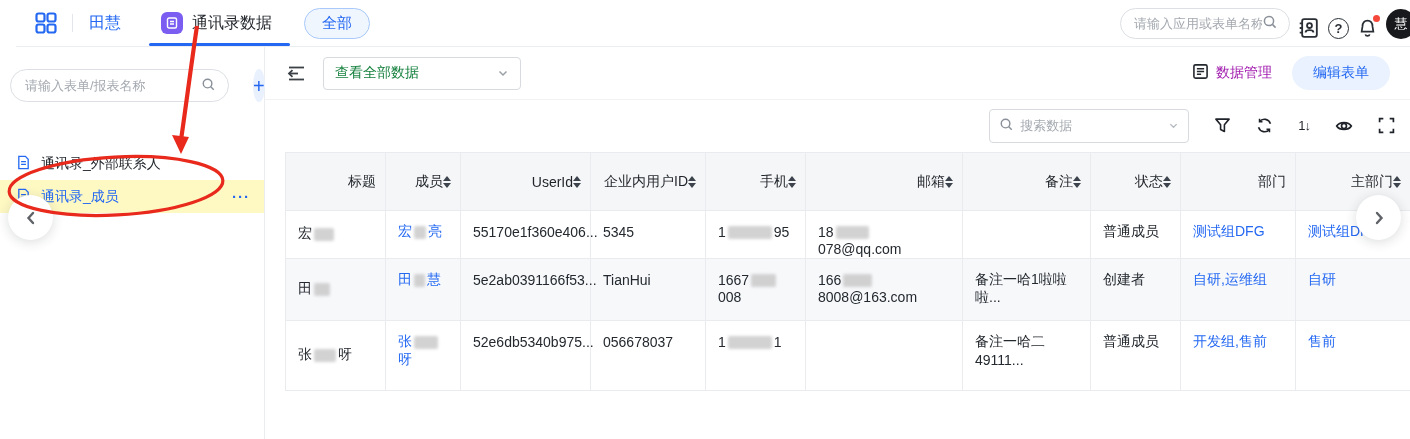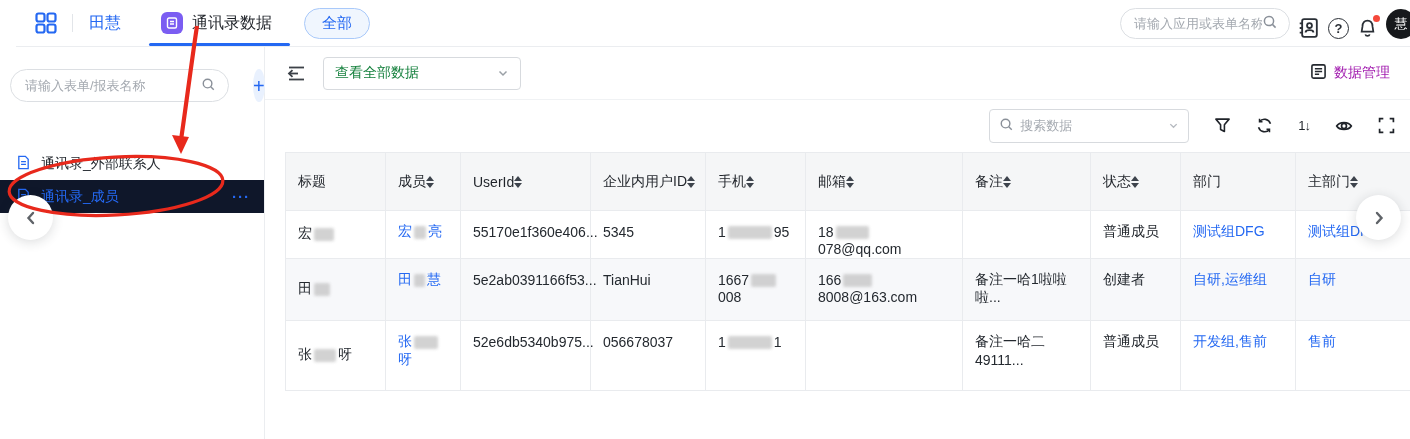--- a/index.html
+++ b/index.html
@@ -32,21 +32,21 @@
   
   .sidebar { position:absolute; top:47px; left:0; width:265px; height:392px; background:#fff; border-right:1px solid #ebedf0; z-index:10; }
   .side-search-row { display:flex; align-items:center; gap:24px; padding:22px 11px 0 10px; }
   .side-search { flex:1; display:flex; align-items:center; height:33px; border:1px solid #dcdfe3; border-radius:17px; padding:0 12px 0 14px; }
   .side-search input { border:none; outline:none; flex:1; min-width:0; font-size:13px; background:transparent; font-family:inherit; }
   .side-search input::placeholder { color:#a4a9b0; }
   .plus-btn { width:33px; height:33px; border-radius:50%; border:none; background:#e9f1fe; color:#2468f2; font-size:20px; line-height:1;
               display:flex; align-items:center; justify-content:center; cursor:pointer; font-family:inherit; }
   .side-list { margin-top:45px; }
   .side-item { display:flex; align-items:center; gap:10px; height:33px; padding:0 14px 0 16px; font-size:14px; color:#24292f; cursor:pointer; }
-  .side-item.active { background:#0f172a; color:#2468f2; }
+  .side-item.active { background:#fef9c3; color:#2468f2; }
   .side-item .more { margin-left:auto; color:#2468f2; font-size:15px; letter-spacing:1px; font-weight:700; cursor:pointer; }
 
   
   .main { position:absolute; top:47px; left:265px; right:0; bottom:0; background:#fff; }
   .view-toolbar { height:53px; display:flex; align-items:center; padding:0 20px 0 22px; border-bottom:1px solid #f0f2f4; }
   .collapse-ic { margin-right:17px; display:flex; cursor:pointer; }
   .view-select { width:198px; height:33px; border:1px solid #d7dade; border-radius:4px; display:flex; align-items:center;
                  padding:0 11px; cursor:pointer; background:#fff; }
   .view-select .sel-label { font-size:14px; color:#15803d; }
   .view-select svg { margin-left:auto; }
@@ -60,21 +60,21 @@
   .data-search input::placeholder { color:#a4a9b0; }
   .tool-ic { display:flex; align-items:center; cursor:pointer; }
   .sort-order-ic { font-size:13px; color:#1f2329; cursor:pointer; letter-spacing:-1px; }
 
   
   .table-wrap { position:absolute; top:105px; left:20px; right:0; }
   table { border-collapse:collapse; table-layout:fixed; width:1125px; }
   th, td { border:1px solid #e9ebee; }
   thead tr { height:58px; background:#f5f6f7; }
   th { font-weight:400; font-size:14px; color:#1f2329; padding:0 9px 0 12px; text-align:left; }
-  .th-in { display:flex; align-items:center; justify-content:flex-start; }
+  .th-in { display:flex; align-items:center; justify-content:flex-end; }
   .sort { display:flex; flex-direction:column; gap:2px; cursor:pointer; }
   .sort i { width:0; height:0; border-left:4px solid transparent; border-right:4px solid transparent; }
   .sort .tu { border-bottom:5px solid #3d434c; }
   .sort .td2 { border-top:5px solid #3d434c; }
   td { font-size:14px; color:#24292f; padding:12px 12px 0 12px; vertical-align:top; background-clip:padding-box; }
   td.titlecol { vertical-align:middle; padding-top:0; }
   tbody tr:nth-child(even) td { background:#f7f8fa; }
   td.link { color:#2468f2; cursor:pointer; }
   td span { vertical-align:middle; }
   .redact { display:inline-block; height:13px; background:#c7c7c7; border-radius:2px; filter:blur(1.6px); opacity:.8; margin:0 2px; }
@@ -205,20 +205,21 @@
       <div class="vt-right">
         <div class="data-manage">
           <span>
             <svg width="17" height="17" viewBox="0 0 16 16" fill="none" stroke="#24292f" stroke-width="1.5">
               <rect x="1.8" y="1.8" width="12.4" height="12.4" rx="1.6"></rect>
                 <path d="M4.6 5.4 H11.4 M4.6 8 H11.4 M4.6 10.6 H8.6"></path>
             </svg>
           </span>
           <span>数据管理</span>
         </div>
+        <button class="edit-form-btn">编辑表单</button>
       </div>
     </div>
 
     <div class="search-row">
       <div class="data-search">
         <span>
           <svg width="15" height="15" viewBox="0 0 16 16" fill="none" stroke="#8a9099" stroke-width="1.5">
             <circle cx="7" cy="7" r="4.6"></circle>
               <path d="M10.4 10.4 L13.6 13.6"></path>
           </svg>

